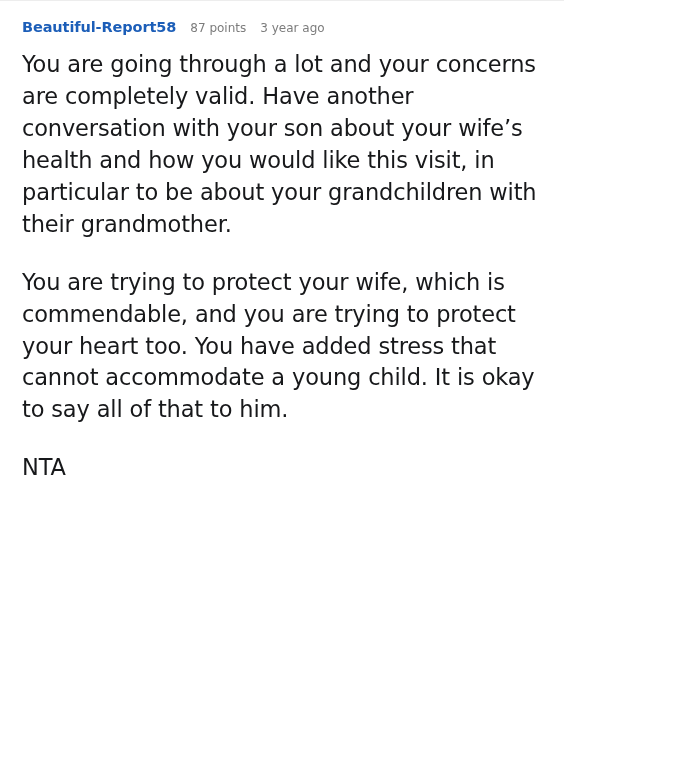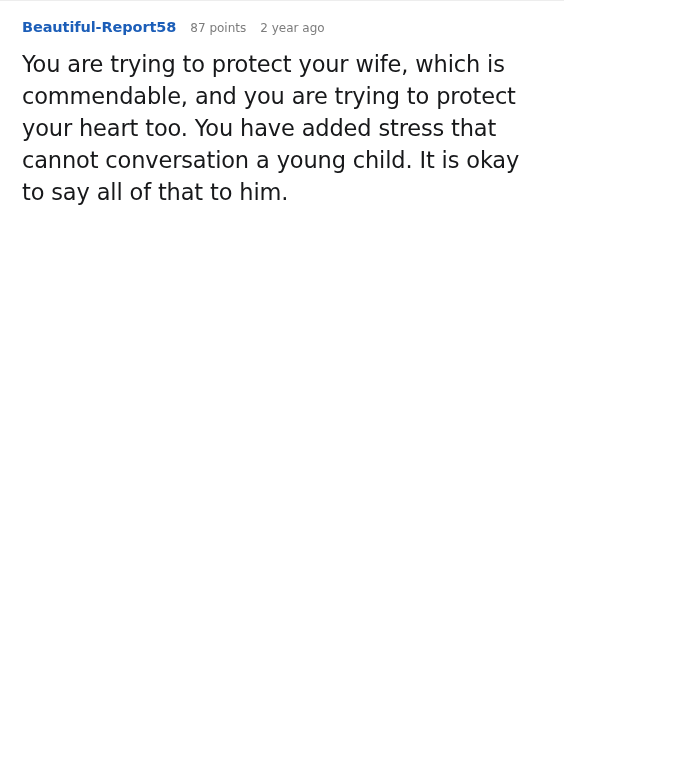--- a/index.html
+++ b/index.html
@@ -56,20 +56,22 @@
   }
 </style>
 </head>
 <body>
 
 <div class="comment">
 
   <div class="comment-header">
     <span class="author">Beautiful-Report58</span>
     <span class="points">87 points</span>
-    <span class="timestamp">2 year ago</span>
+    <span class="timestamp">3 year ago</span>
   </div>
 
   <div class="comment-body">
-    <p>You are trying to protect your wife, which is commendable, and you are trying to protect your heart too. You have added stress that cannot conversation a young child. It is okay to say all of that to him.</p>
+    <p>You are going through a lot and your concerns are completely valid. Have another conversation with your son about your wife’s health and how you would like this visit, in particular to be about your grandchildren with their grandmother.</p>
+    <p>You are trying to protect your wife, which is commendable, and you are trying to protect your heart too. You have added stress that cannot accommodate a young child. It is okay to say all of that to him.</p>
+    <p>NTA</p>
   </div>
 
 </div>
 
 </body></html>

